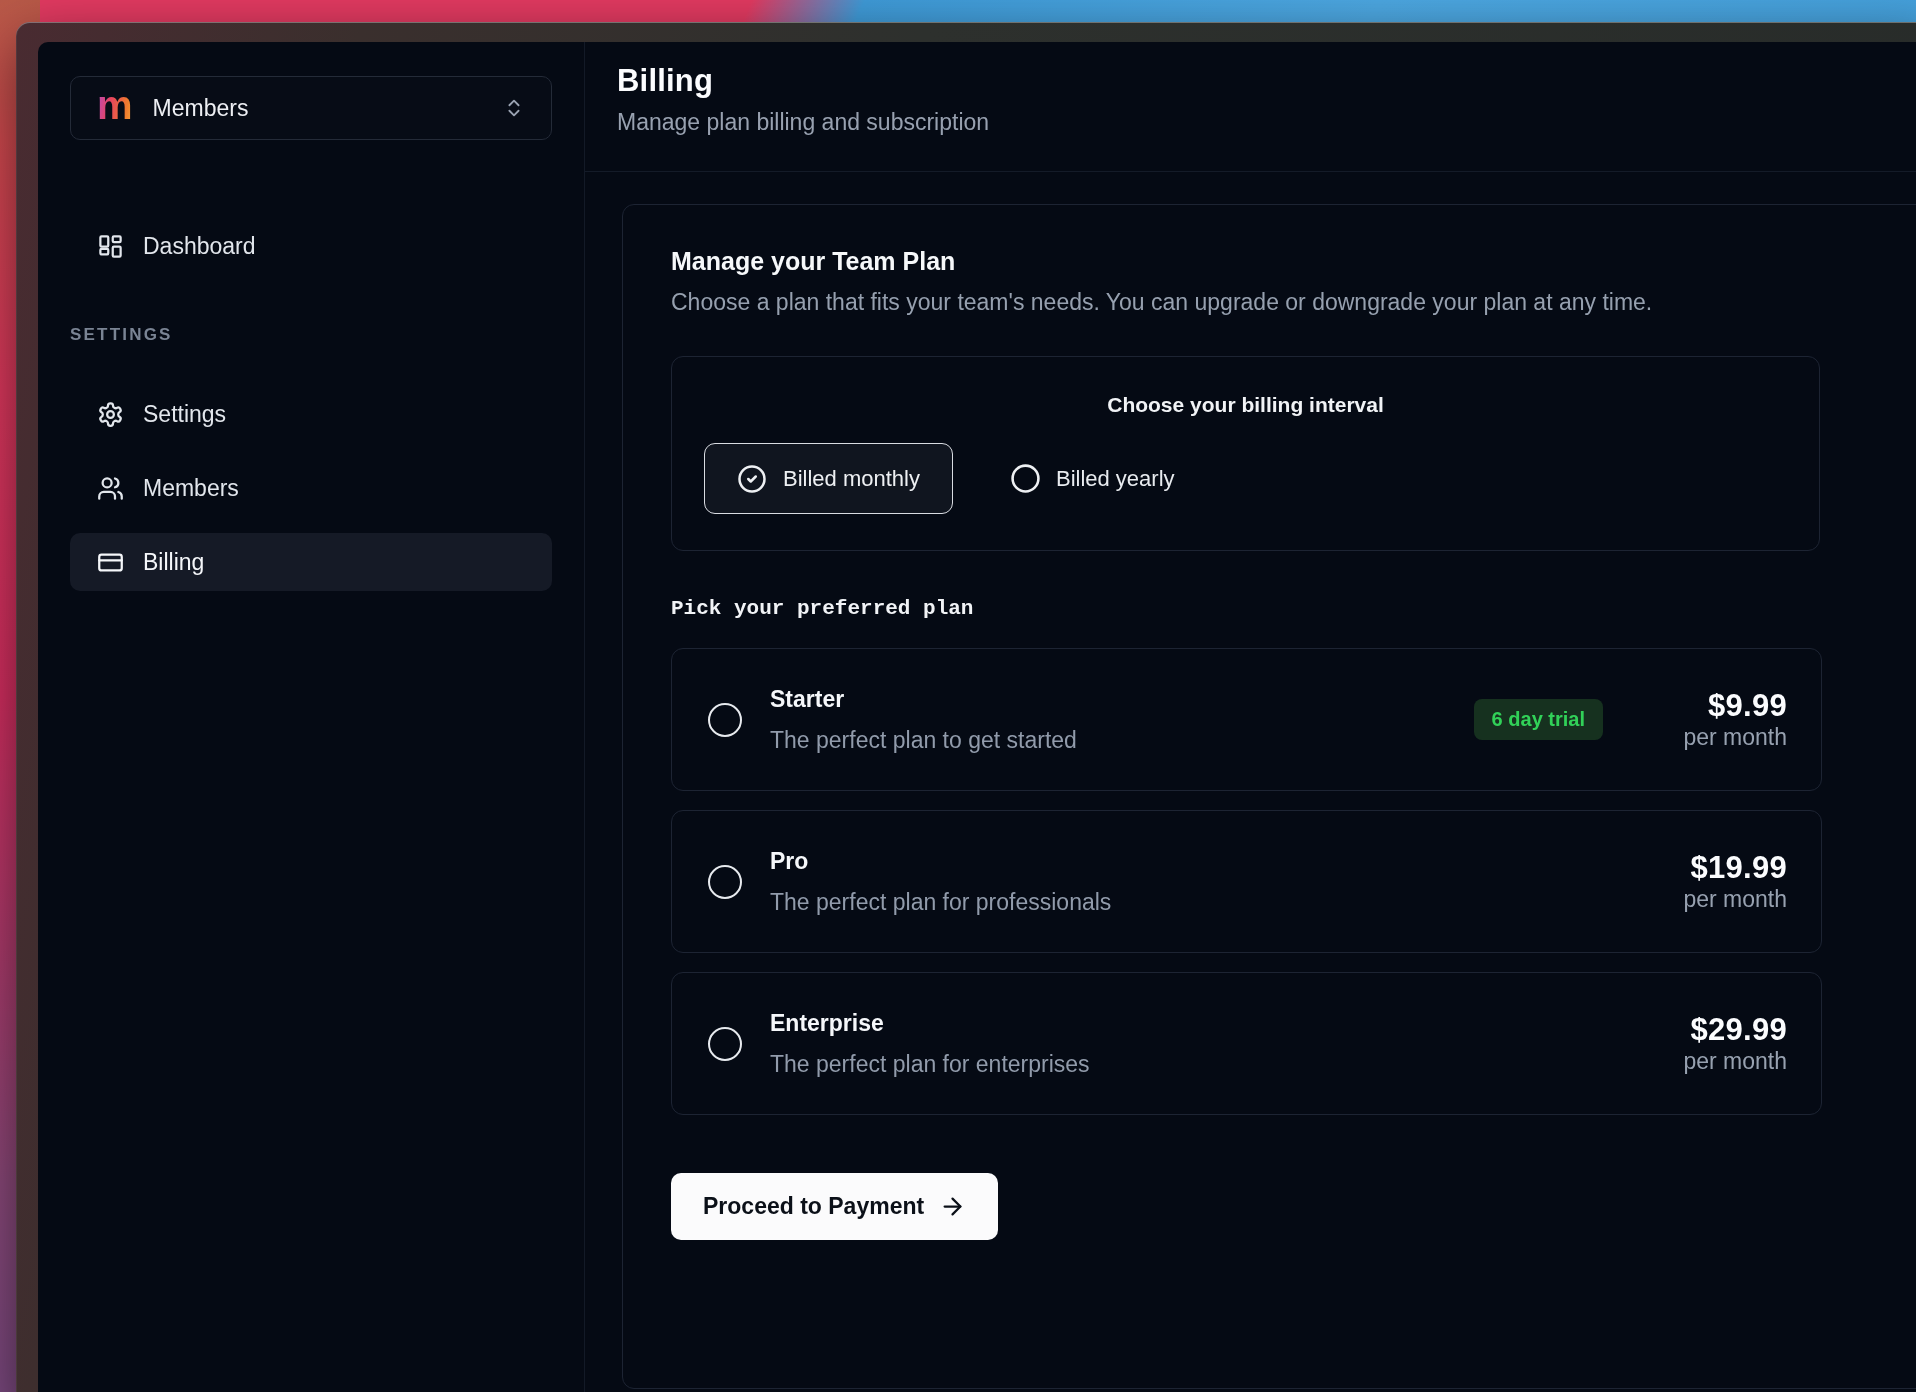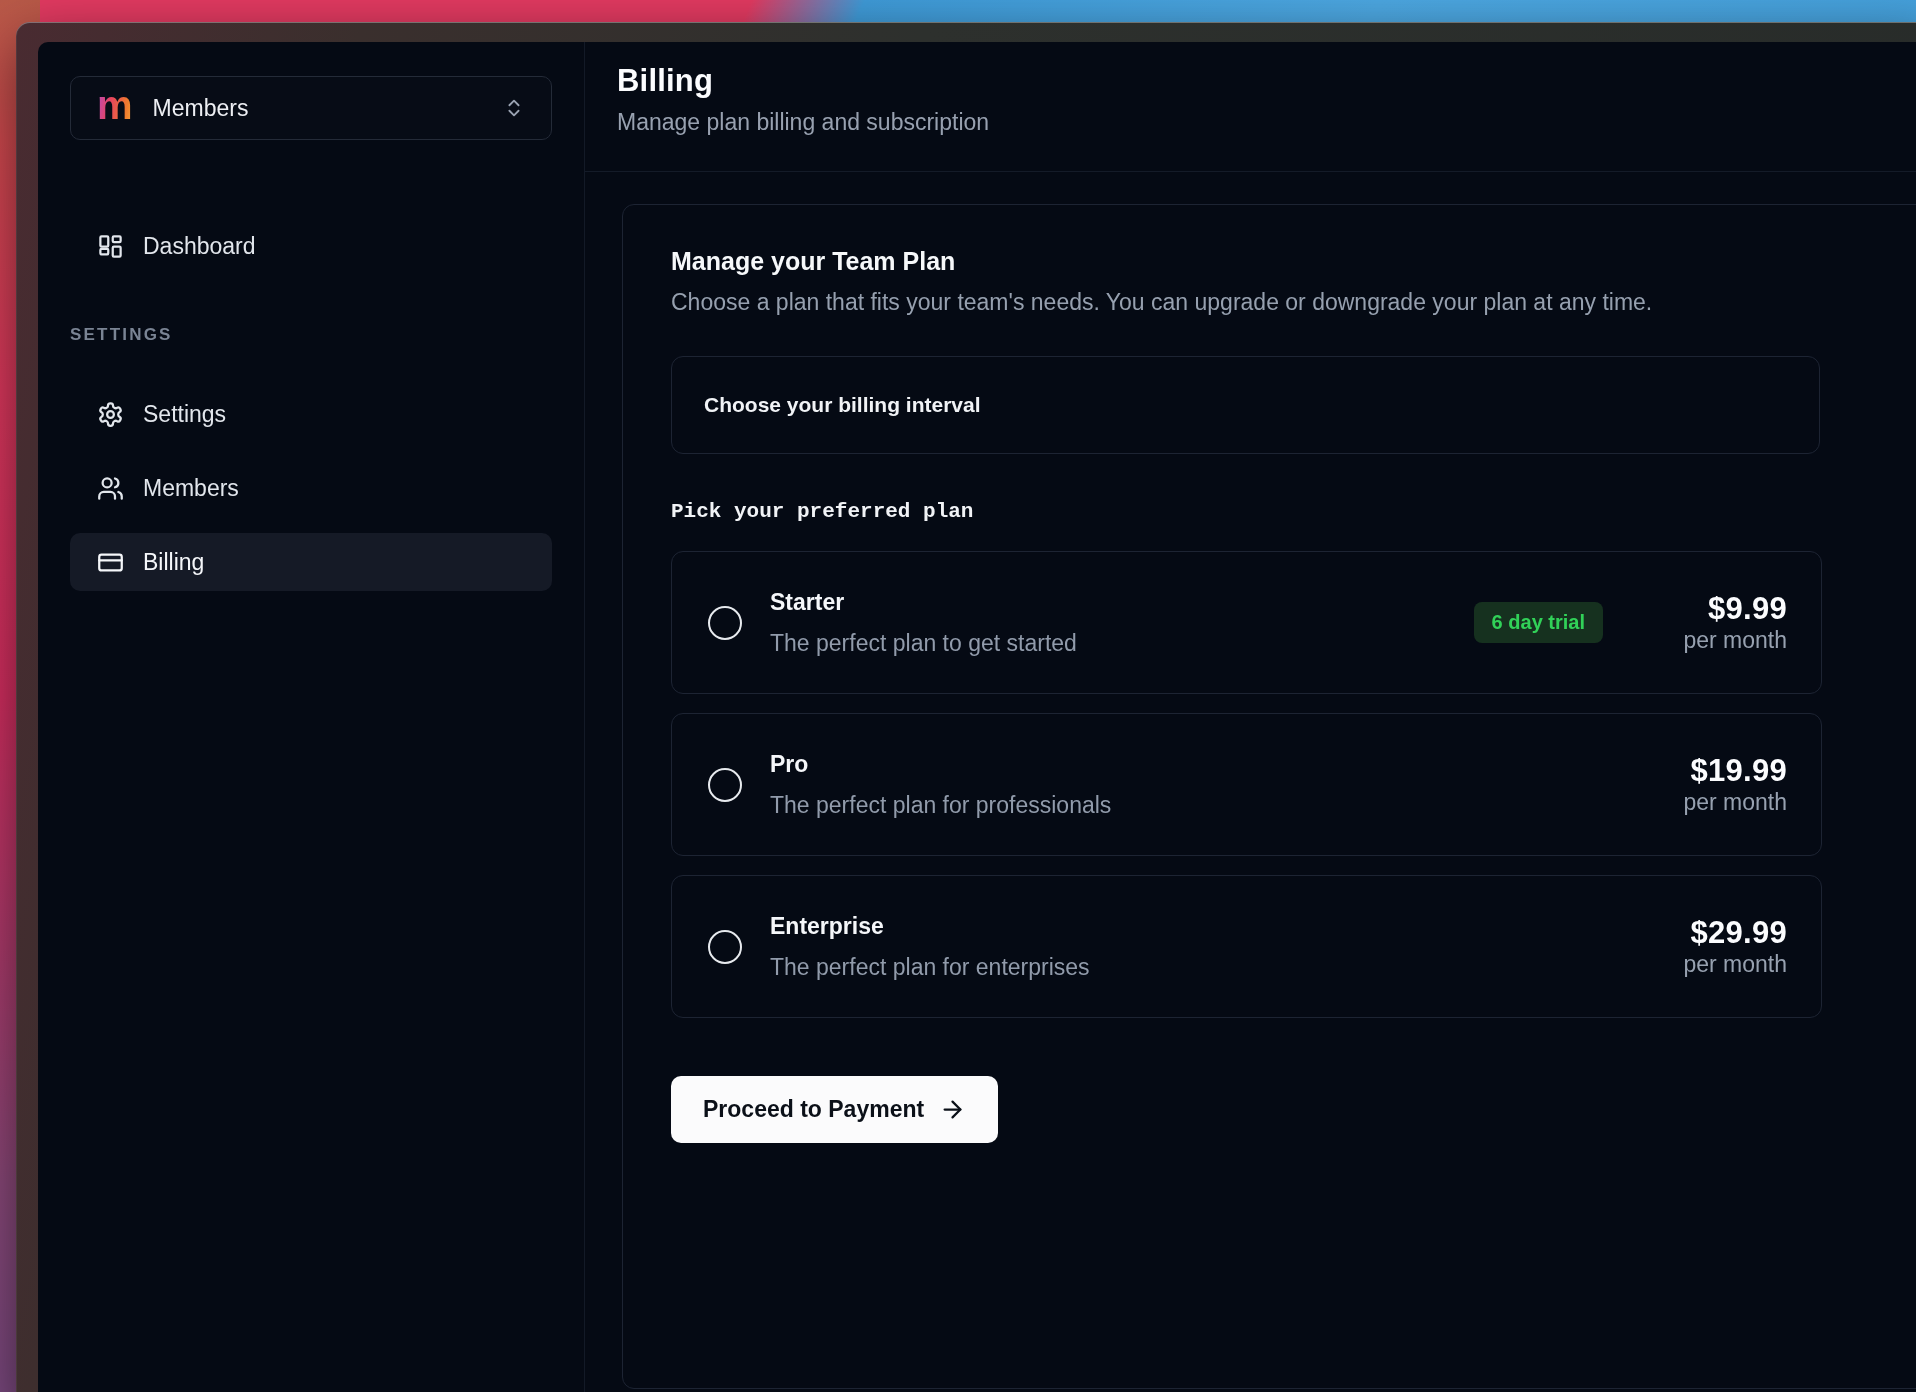--- a/index.html
+++ b/index.html
@@ -82,20 +82,21 @@
     border: 1px solid #1d2433; border-radius: 12px;
     padding: 42px 48px; margin-right: -30px; min-height: 1185px;
   }
   .card-title { font-size: 25px; font-weight: 700; color: #f6f8fa; }
   .card-desc { margin-top: 13px; font-size: 23px; color: #96a0af; }
 
   .interval-card {
     margin-top: 40px; width: 1149px;
     border: 1px solid #1d2433; border-radius: 12px;
     padding: 36px 32px;
+    text-align: center;
   }
   .interval-label { font-size: 21px; font-weight: 600; color: #f1f3f6; }
   .interval-options { margin-top: 26px; display: flex; align-items: center; }
   .interval-pill {
     display: inline-flex; align-items: center;
     height: 71px; padding: 0 32px;
     border: 1px solid #d9dce2; border-radius: 11px;
     background: #10151f; cursor: pointer;
   }
   .interval-pill .picon { width: 30px; height: 30px; margin-right: 16px; color: #eef0f3; }
@@ -207,20 +208,38 @@
       </header>
 
       <section class="content">
         <div class="plan-card">
 
           <h2 class="card-title">Manage your Team Plan</h2>
           <p class="card-desc">Choose a plan that fits your team's needs. You can upgrade or downgrade your plan at any time.</p>
 
           <div class="interval-card">
             <div class="interval-label">Choose your billing interval</div>
+            <div class="interval-options">
+
+              <div class="interval-pill">
+                <svg class="stroke-icon picon" viewBox="0 0 24 24">
+                  <circle cx="12" cy="12" r="10"></circle>
+                    <path d="m9 12 2 2 4-4"></path>
+                </svg>
+                <span class="interval-pill-label">Billed monthly</span>
+              </div>
+
+              <div class="interval-plain">
+                <svg class="stroke-icon ricon" viewBox="0 0 24 24">
+                  <circle cx="12" cy="12" r="10"></circle>
+                </svg>
+                <span class="interval-plain-label">Billed yearly</span>
+              </div>
+
+            </div>
           </div>
 
           <div class="plans-label">Pick your preferred plan</div>
 
           <div class="plans">
 
             <div class="plan-row">
               <span class="plan-radio"></span>
               <div class="plan-text">
                 <div class="plan-name">Starter</div>

